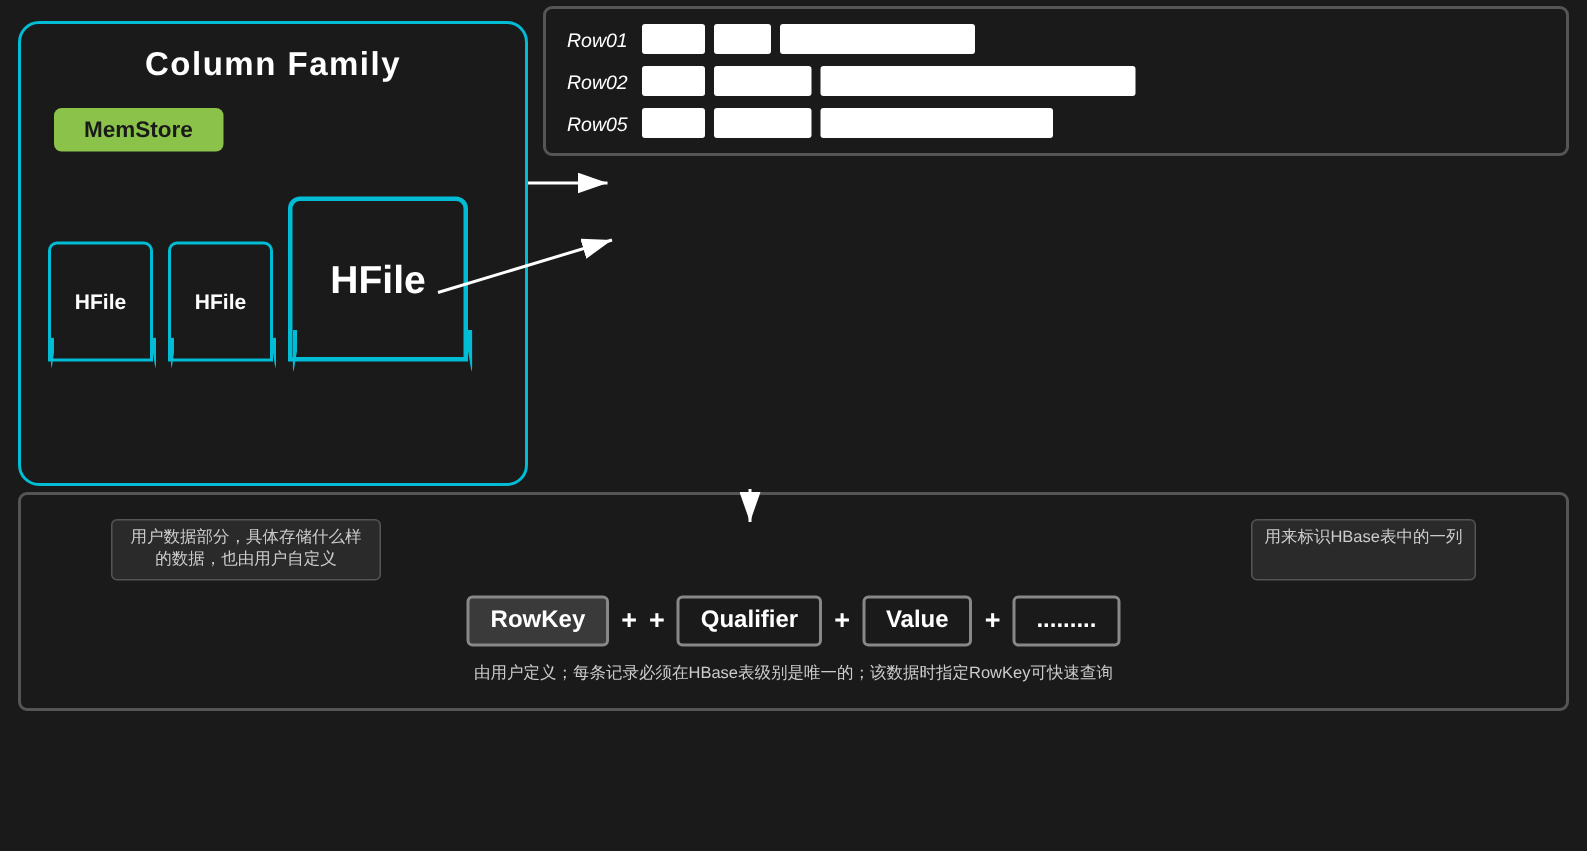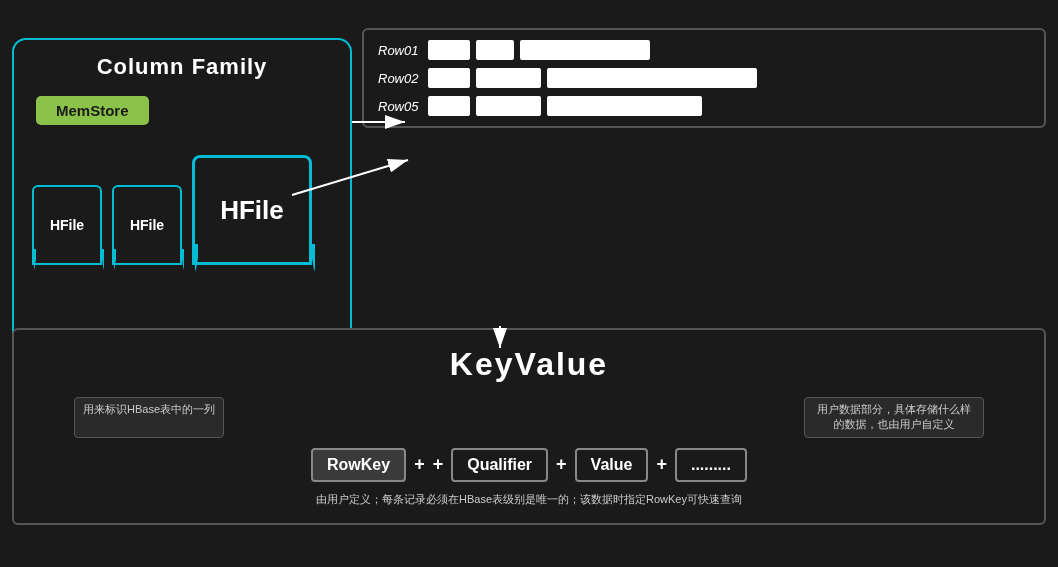--- a/index.html
+++ b/index.html
@@ -258,21 +258,21 @@
 
     .full-layout {
       position: relative;
       width: 1058px;
       height: 567px;
     }
 
     .top-section {
       display: flex;
       gap: 10px;
-      padding: 28px 12px 0 12px;
+      padding: 4px 12px 0 12px;
       height: 320px;
     }
 
     .bottom-section {
       padding: 0 12px 12px 12px;
       margin-top: 8px;
     }
   </style>
 </head>
 <body>
@@ -339,25 +339,24 @@
           <div class="cell" style="width:65px"></div>
           <div class="cell" style="width:155px"></div>
         </div>
       </div>
     </div>
 
   </div>
 
   <div class="bottom-section">
     <div class="keyvalue-panel">
-      <div class="keyvalue-title">KeyValue</div>
 
       <div class="kv-annotations">
+        <div class="kv-annotation">用户数据部分，具体存储什么样的数据，也由用户自定义</div>
         <div class="kv-annotation">用来标识HBase表中的一列</div>
-        <div class="kv-annotation">用户数据部分，具体存储什么样的数据，也由用户自定义</div>
       </div>
 
       <div class="kv-formula-row">
         <div class="kv-box dark-bg">RowKey</div>
         <span class="kv-plus">+</span>
         <span class="kv-plus">+</span>
         <div class="kv-box">Qualifier</div>
         <span class="kv-plus">+</span>
         <div class="kv-box">Value</div>
         <span class="kv-plus">+</span>

